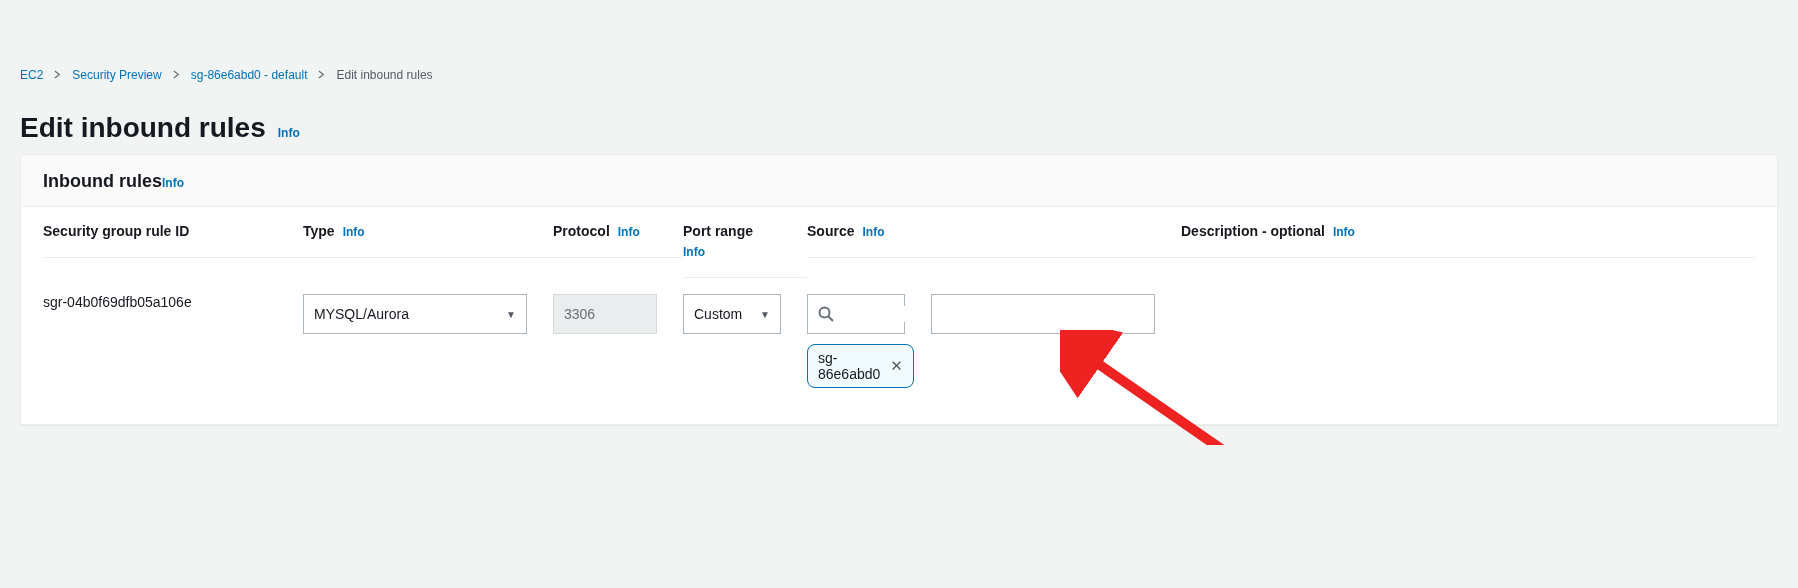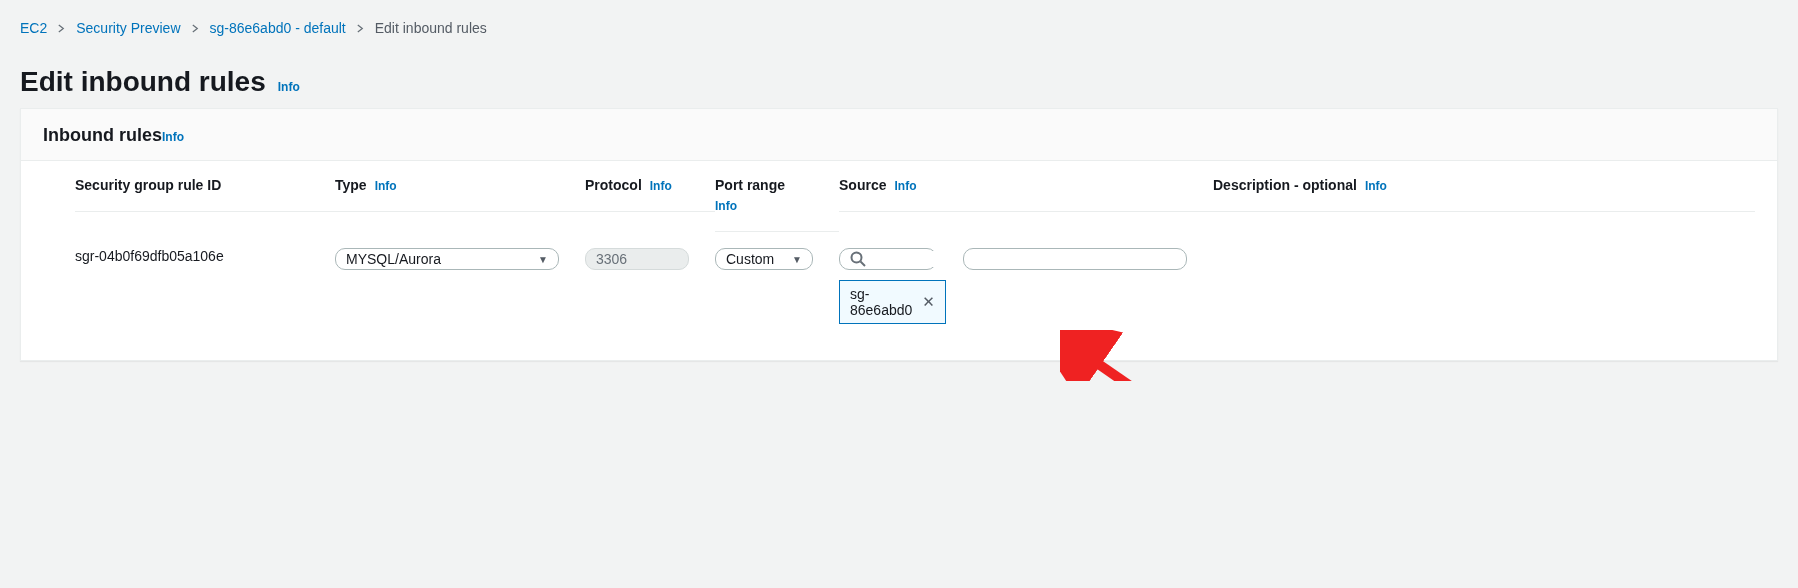--- a/index.html
+++ b/index.html
@@ -8,22 +8,23 @@
       background: #f2f3f3;
       color: #16191f;
       font-size: 14px;
       width: 1798px;
     }
     .page { padding: 20px 20px 20px 20px; position: relative; }
     .breadcrumb {
       display: flex;
       align-items: center;
       gap: 10px;
-      font-size: 14px;
+      font-size: 12px;
       margin-bottom: 30px;
+      margin-top: 48px;
     }
     .breadcrumb a { color: #0073bb; text-decoration: none; }
     .breadcrumb .sep { color: #687078; }
     .breadcrumb .current { color: #545b64; }
     .page-title-row {
       display: flex;
       align-items: baseline;
       gap: 12px;
       margin-bottom: 10px;
     }
@@ -36,44 +37,44 @@
       box-shadow: 0 1px 1px rgba(0,0,0,0.05);
     }
     .panel-header {
       background: #fafafa;
       border-bottom: 1px solid #eaeded;
       padding: 16px 22px 14px;
       display: flex;
       align-items: baseline;
     }
     .panel-header h2 { font-size: 18px; font-weight: 700; }
-    .panel-body { padding: 8px 22px 20px; margin-left: 32px; }
+    .panel-body { padding: 8px 22px 20px; }
     .rule-grid {
       display: grid;
       grid-template-columns: 260px 250px 130px 124px 124px 250px 250px auto;
       align-items: start;
     }
     .grid-header {
       font-weight: 700;
       font-size: 14px;
       padding: 8px 10px 18px 0;
       border-bottom: 1px solid #eaeded;
     }
     .grid-header .header-row { display: flex; align-items: baseline; gap: 8px; }
     .grid-header .sub-info { margin-top: 4px; }
     .grid-cell {
       padding: 16px 10px 16px 0;
       display: flex;
       flex-direction: column;
       gap: 10px;
     }
     .select-box, .text-input, .search-box {
-      height: 22px;
+      height: 40px;
       border: 1px solid #aab7b8;
-      border-radius: 10px;
+      border-radius: 0;
       padding: 0 10px;
       font-size: 14px;
       background: #fff;
       display: flex;
       align-items: center;
       width: 100%;
     }
     .select-box { justify-content: space-between; cursor: pointer; }
     .select-caret { color: #545b64; font-size: 10px; }
     .disabled-field {
@@ -85,21 +86,21 @@
     .search-icon-svg { width: 16px; height: 16px; color: #687078; flex-shrink: 0; }
     .search-input-inner { border: none; outline: none; flex: 1; font-size: 14px; }
     .tag-pill {
       display: inline-flex;
       align-items: center;
       gap: 10px;
       border: 1px solid #0073bb;
       background: #f1faff;
       color: #16191f;
       padding: 5px 10px;
-      border-radius: 0;
+      border-radius: 8px;
       font-size: 14px;
       width: fit-content;
     }
     .tag-x { color: #545b64; cursor: pointer; font-size: 15px; font-weight: 400; }
     .btn {
       height: 34px;
       padding: 0 20px;
       border: 1px solid #545b64;
       background: #fff;
       color: #545b64;

